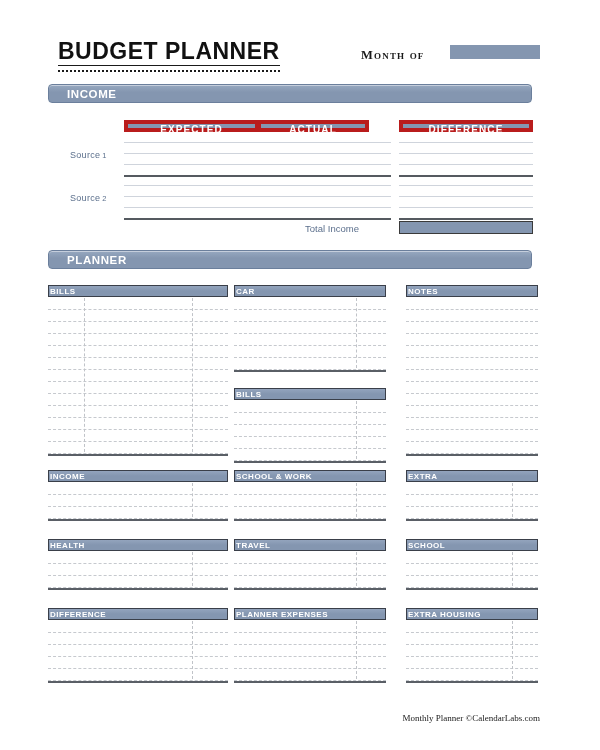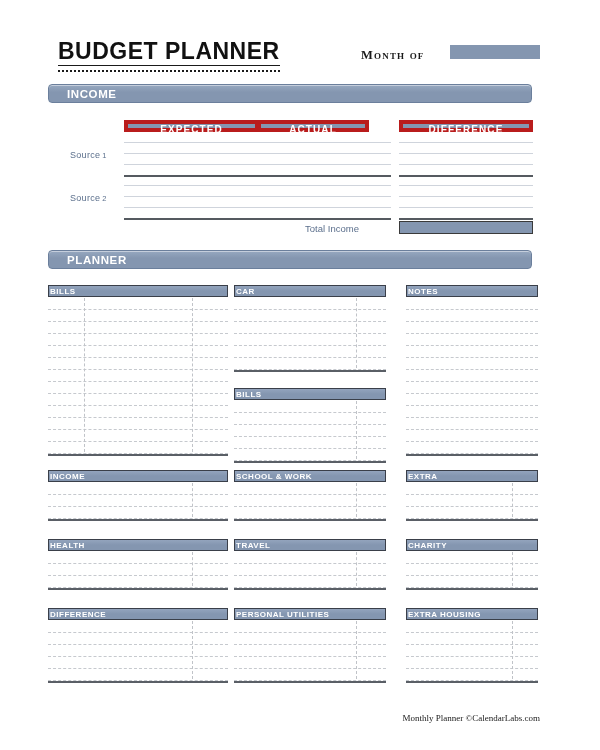--- a/index.html
+++ b/index.html
@@ -355,21 +355,21 @@
       <div class="block" style="left: 234px; top: 539px; width: 152px;">
         <div class="block-head">TRAVEL</div>
         <div class="grid" style="top: 13px; height: 38px;">
           <div class="grid-row" style="height: 12px;"></div>
           <div class="grid-row" style="height: 12px;"></div>
           <div class="grid-row" style="height: 12px;"></div>
           <div class="vline" style="left: 80%;"></div>
         </div>
       </div>
       <div class="block" style="left: 234px; top: 608px; width: 152px;">
-        <div class="block-head">PERSONAL UTILITIES</div>
+        <div class="block-head">PLANNER EXPENSES</div>
         <div class="grid" style="top: 13px; height: 62px;">
           <div class="grid-row" style="height: 12px;"></div>
           <div class="grid-row" style="height: 12px;"></div>
           <div class="grid-row" style="height: 12px;"></div>
           <div class="grid-row" style="height: 12px;"></div>
           <div class="grid-row" style="height: 12px;"></div>
           <div class="vline" style="left: 80%;"></div>
         </div>
       </div>
       <div class="block" style="left: 406px; top: 285px; width: 132px;">
@@ -393,21 +393,21 @@
       <div class="block" style="left: 406px; top: 470px; width: 132px;">
         <div class="block-head">EXTRA</div>
         <div class="grid" style="top: 13px; height: 38px;">
           <div class="grid-row" style="height: 12px;"></div>
           <div class="grid-row" style="height: 12px;"></div>
           <div class="grid-row" style="height: 12px;"></div>
           <div class="vline" style="left: 80%;"></div>
         </div>
       </div>
       <div class="block" style="left: 406px; top: 539px; width: 132px;">
-        <div class="block-head">CHARITY</div>
+        <div class="block-head">SCHOOL</div>
         <div class="grid" style="top: 13px; height: 38px;">
           <div class="grid-row" style="height: 12px;"></div>
           <div class="grid-row" style="height: 12px;"></div>
           <div class="grid-row" style="height: 12px;"></div>
           <div class="vline" style="left: 80%;"></div>
         </div>
       </div>
       <div class="block" style="left: 406px; top: 608px; width: 132px;">
         <div class="block-head">EXTRA  HOUSING</div>
         <div class="grid" style="top: 13px; height: 62px;">

